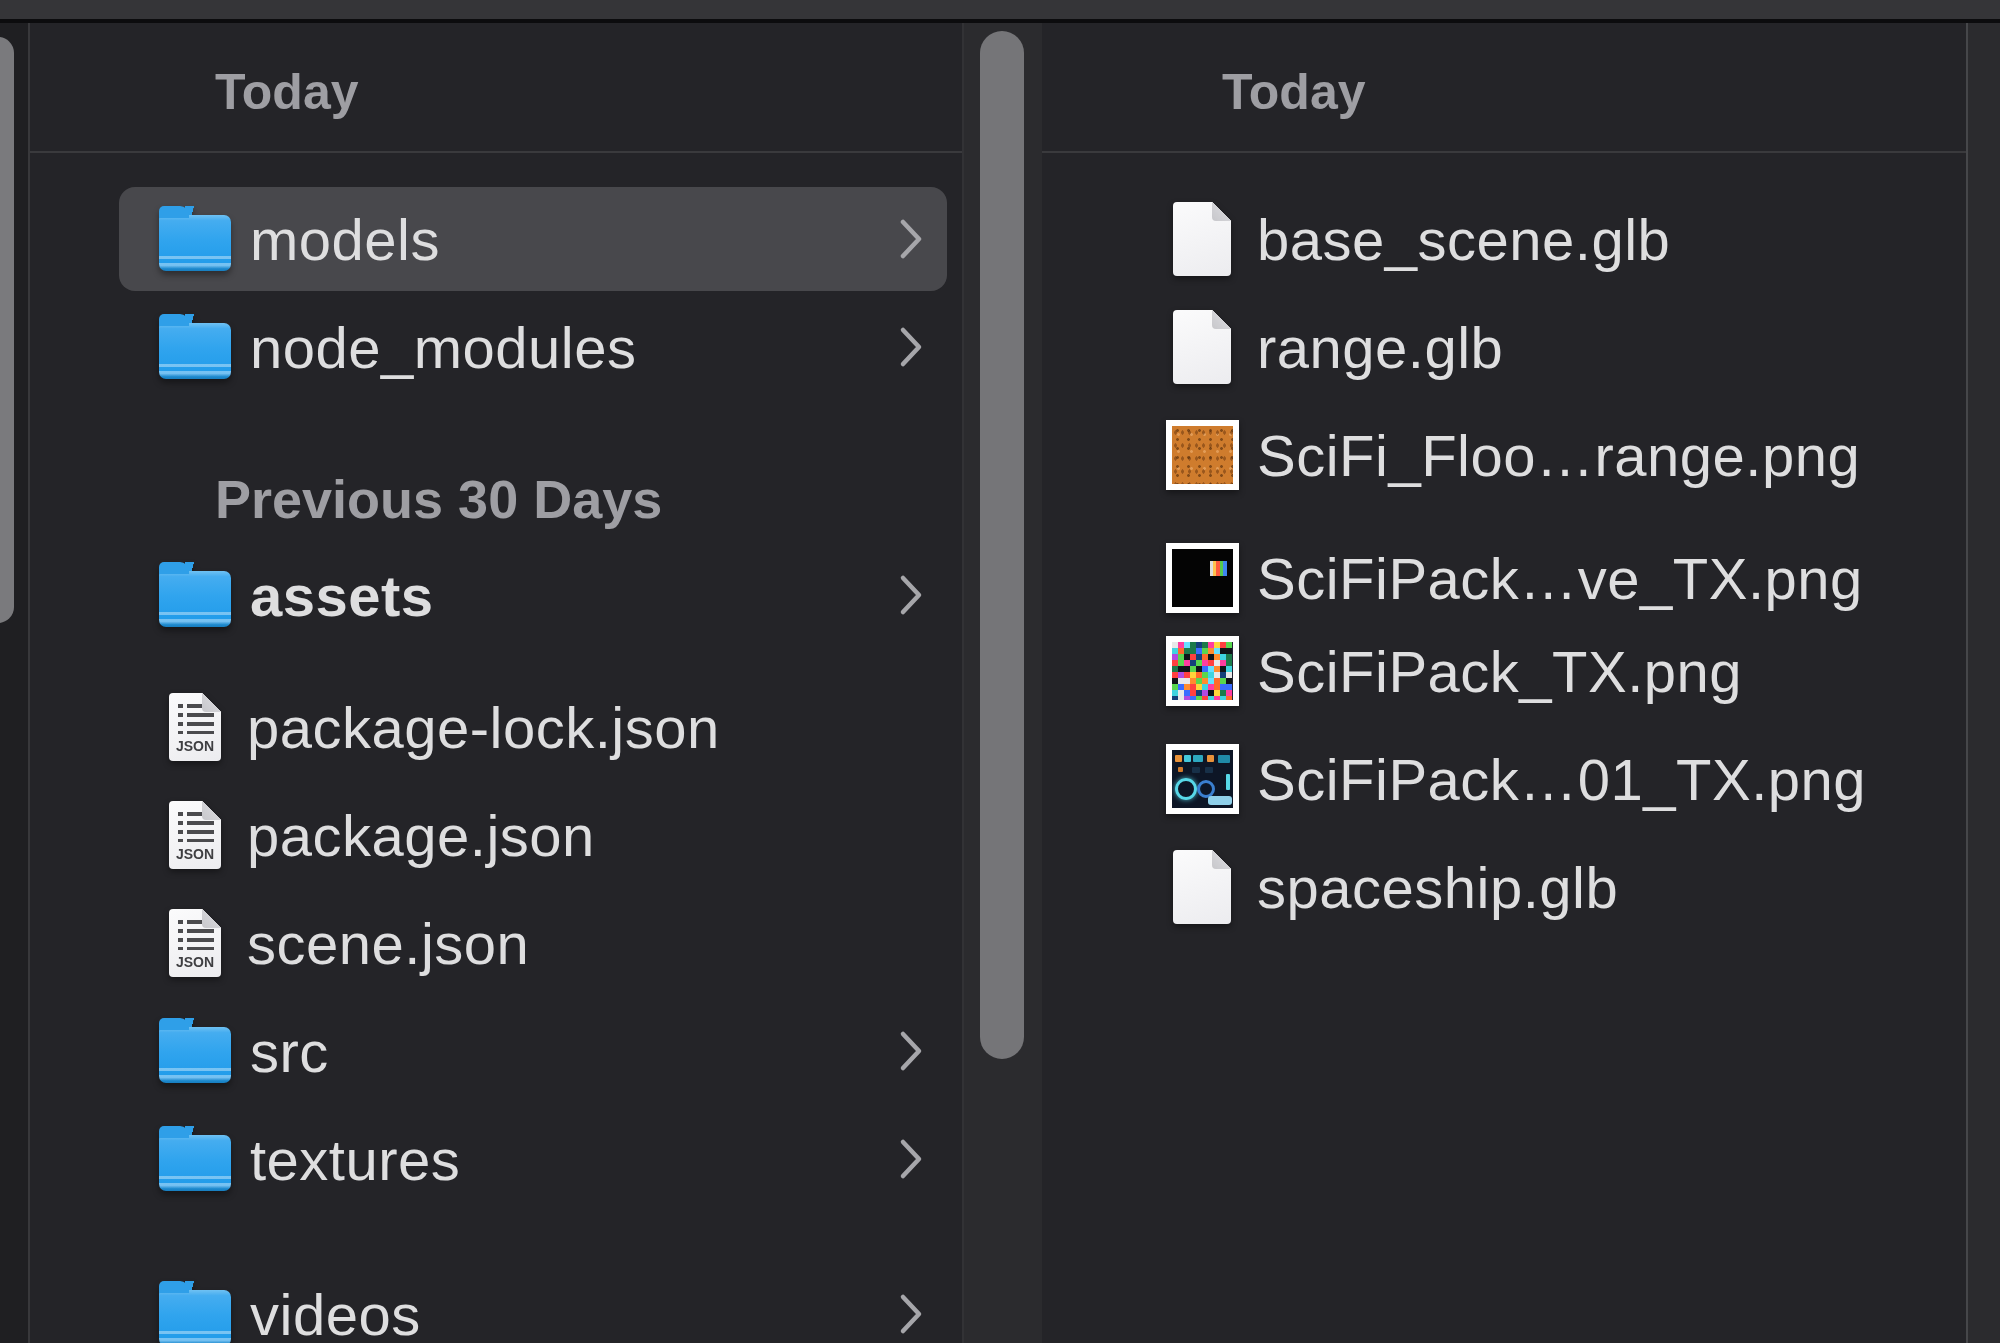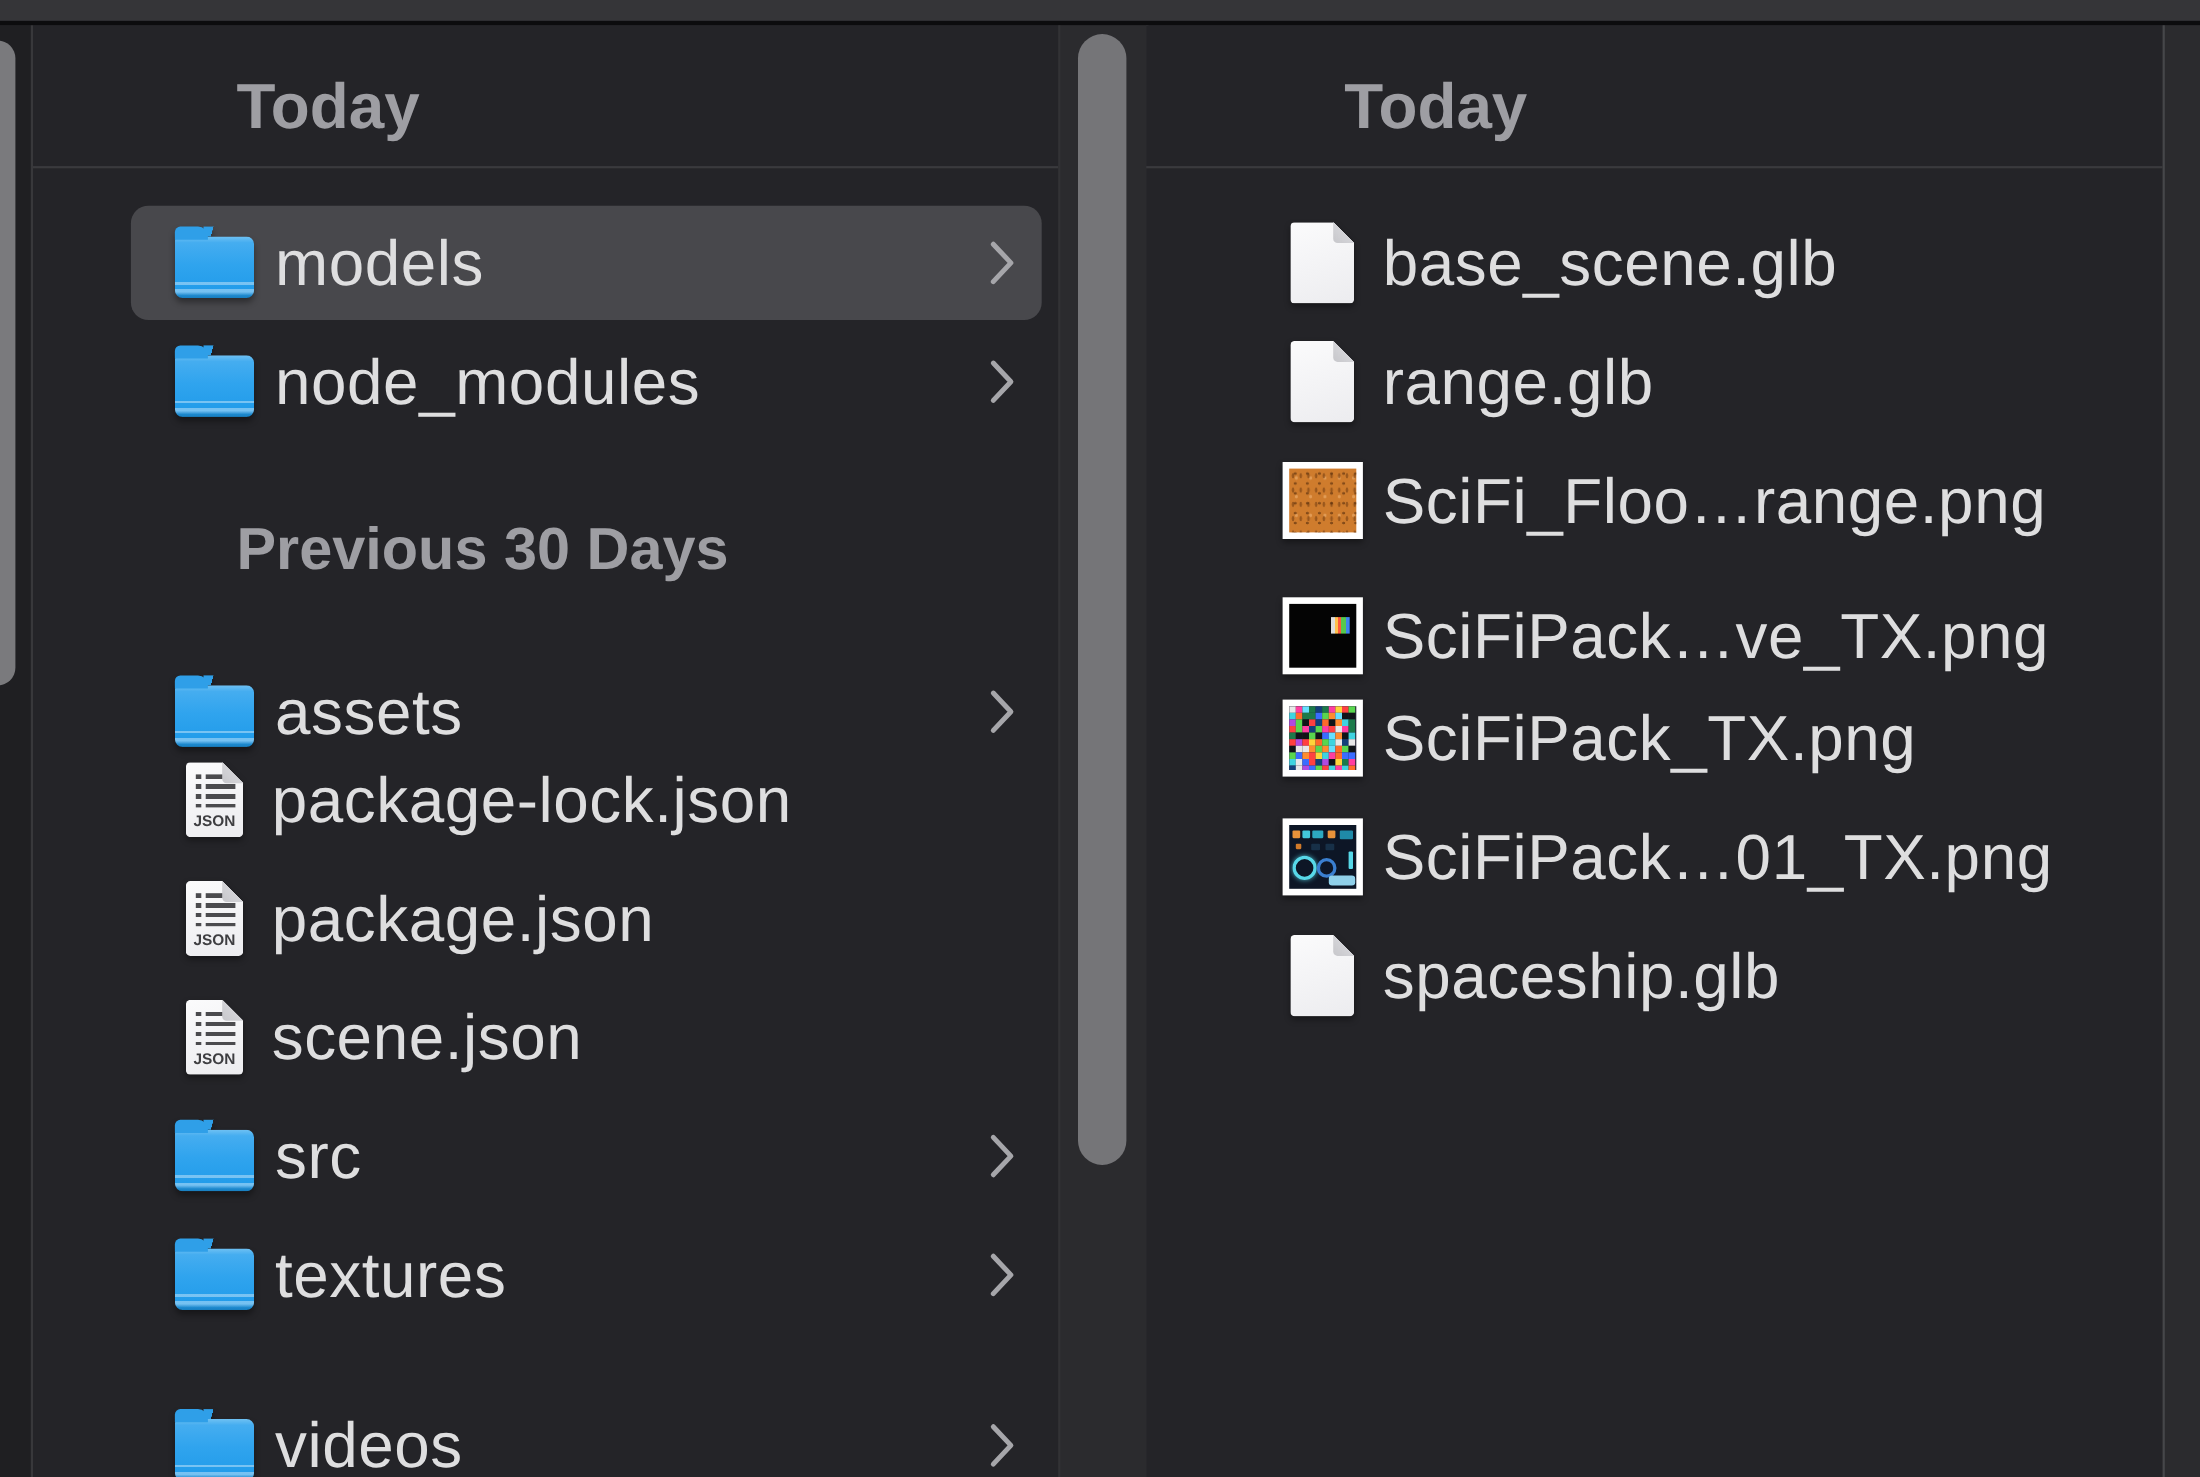--- a/index.html
+++ b/index.html
@@ -19,21 +19,21 @@
                border-left:2px solid #323235;border-right:2px solid #3c3c3f;overflow:hidden;}
   .divider .thumb{position:absolute;left:16px;top:8px;width:44px;height:1028px;
                border-radius:22px;background:#757578;}
   .gutter-right{position:absolute;left:1966px;top:23px;width:34px;height:1320px;
                background:#2b2b2e;border-left:2px solid #46474a;}
 
   
   .col{position:absolute;top:23px;height:1320px;background:#242428;}
   #col-left{left:30px;width:932px;}
   #col-right{left:1042px;width:924px;}
-  .col-top-header{position:absolute;font-size:58px;font-weight:700;color:#9e9ea3;}
+  .col-top-header{position:absolute;font-size:50px;font-weight:700;color:#9e9ea3;}
   #col-left .col-top-header{left:185px;top:40px;}
   #col-right .col-top-header{left:180px;top:40px;}
   .col-sep{position:absolute;left:0;top:128px;width:100%;height:2px;background:#3a3a3d;}
 
   .section-header{position:absolute;font-size:54px;font-weight:700;color:#9e9ea3;height:54px;line-height:54px;}
   #col-left .section-header{left:185px;}
 
   .row{position:absolute;left:0;width:100%;height:108px;margin-left:35px;}
   .row.selected::before{content:"";position:absolute;left:54px;width:828px;top:2px;bottom:2px;
         border-radius:16px;background:#48484c;}
@@ -129,21 +129,21 @@
           <div class="folder"></div>
         </div>
         <div class="label">node_modules</div>
         <div class="chev">
           <svg width="24" height="42" viewBox="0 0 24 42">
             <path d="M4 4 L20 21 L4 38" fill="none" stroke="#a6a6aa" stroke-width="4.5" stroke-linecap="round" stroke-linejoin="round"></path>
           </svg>
         </div>
       </div>
       <div class="section-header" style="top: 449px;">Previous 30 Days</div>
-      <div class="row" style="top: 570px;">
+      <div class="row" style="top: 518px; font-weight: bold;">
         <div class="icon-slot">
           <div class="folder"></div>
         </div>
         <div class="label">assets</div>
         <div class="chev">
           <svg width="24" height="42" viewBox="0 0 24 42">
             <path d="M4 4 L20 21 L4 38" fill="none" stroke="#a6a6aa" stroke-width="4.5" stroke-linecap="round" stroke-linejoin="round"></path>
           </svg>
         </div>
       </div>

